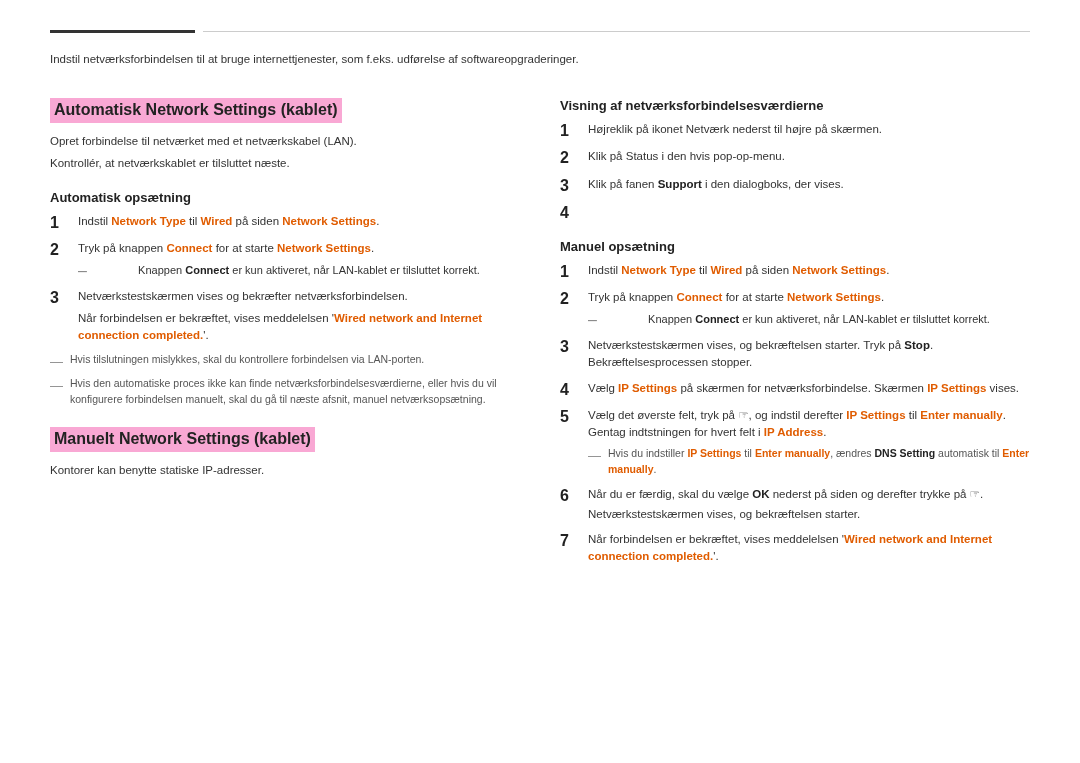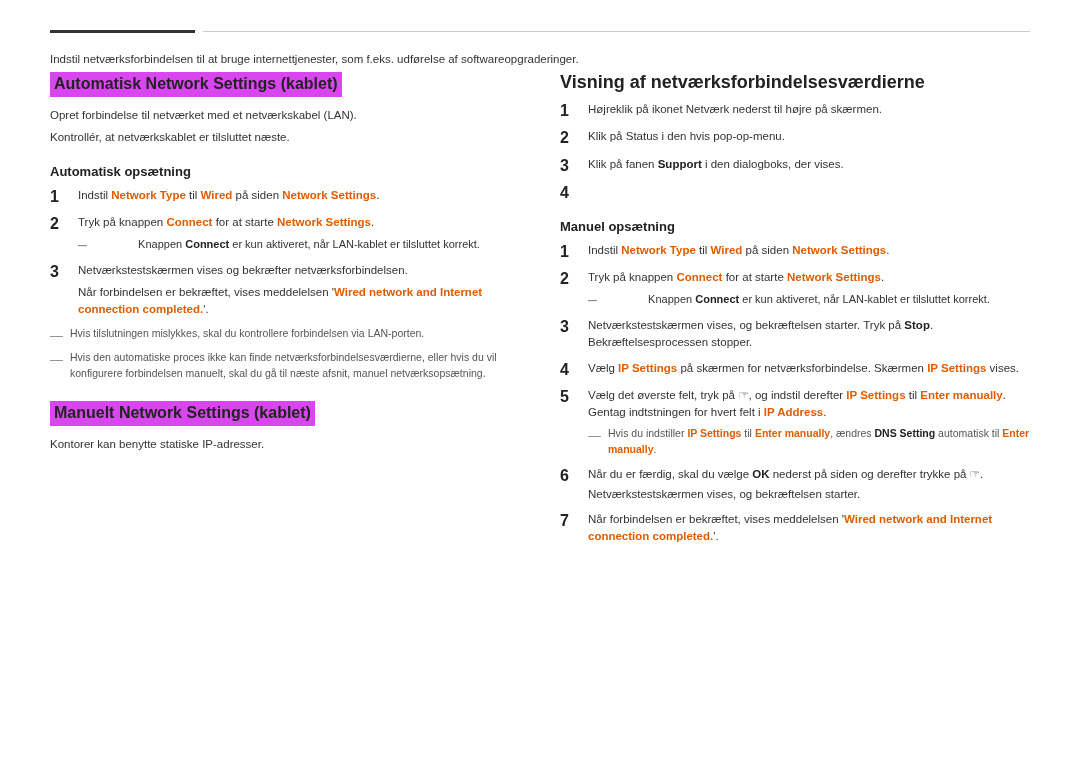--- a/index.html
+++ b/index.html
@@ -45,27 +45,27 @@
       min-width: 0;
     }
     .col-right {
       flex: 1;
       min-width: 0;
     }
     
     .intro-text {
       font-size: 11.5px;
       color: #333;
-      margin-bottom: 4px;
+      margin-bottom: 30px;
       line-height: 1.5;
     }
     
     .section-heading {
       display: inline-block;
-      background: #d946ef;
+      background: #f9a8d4;
       padding: 2px 4px;
       font-size: 16px;
       font-weight: bold;
       color: #222;
       margin-bottom: 10px;
       line-height: 1.3;
     }
     
     .sub-heading {
       font-size: 13px;
@@ -223,21 +223,21 @@
       <div style="margin-top: 20px;">
         <div class="section-heading">Manuelt Network Settings (kablet)</div>
         <p class="description">Kontorer kan benytte statiske IP-adresser.</p>
       </div>
 
     </div>
 
     <div class="col-right">
 
       <div>
-        <div style="font-size:18px; font-weight:bold; color:#222; margin-bottom:6px;">Visning af netværksforbindelsesværdierne</div>
+        <div style="font-size:13px; font-weight:bold; color:#222; margin-bottom:6px;">Visning af netværksforbindelsesværdierne</div>
 
         <ol class="num-list" style="margin-top:8px;">
           <li>
             <span class="num">1</span>
             <div class="content">
               <span>Højreklik på ikonet Netværk nederst til højre på skærmen.</span>
             </div>
           </li>
           <li>
             <span class="num">2</span>

